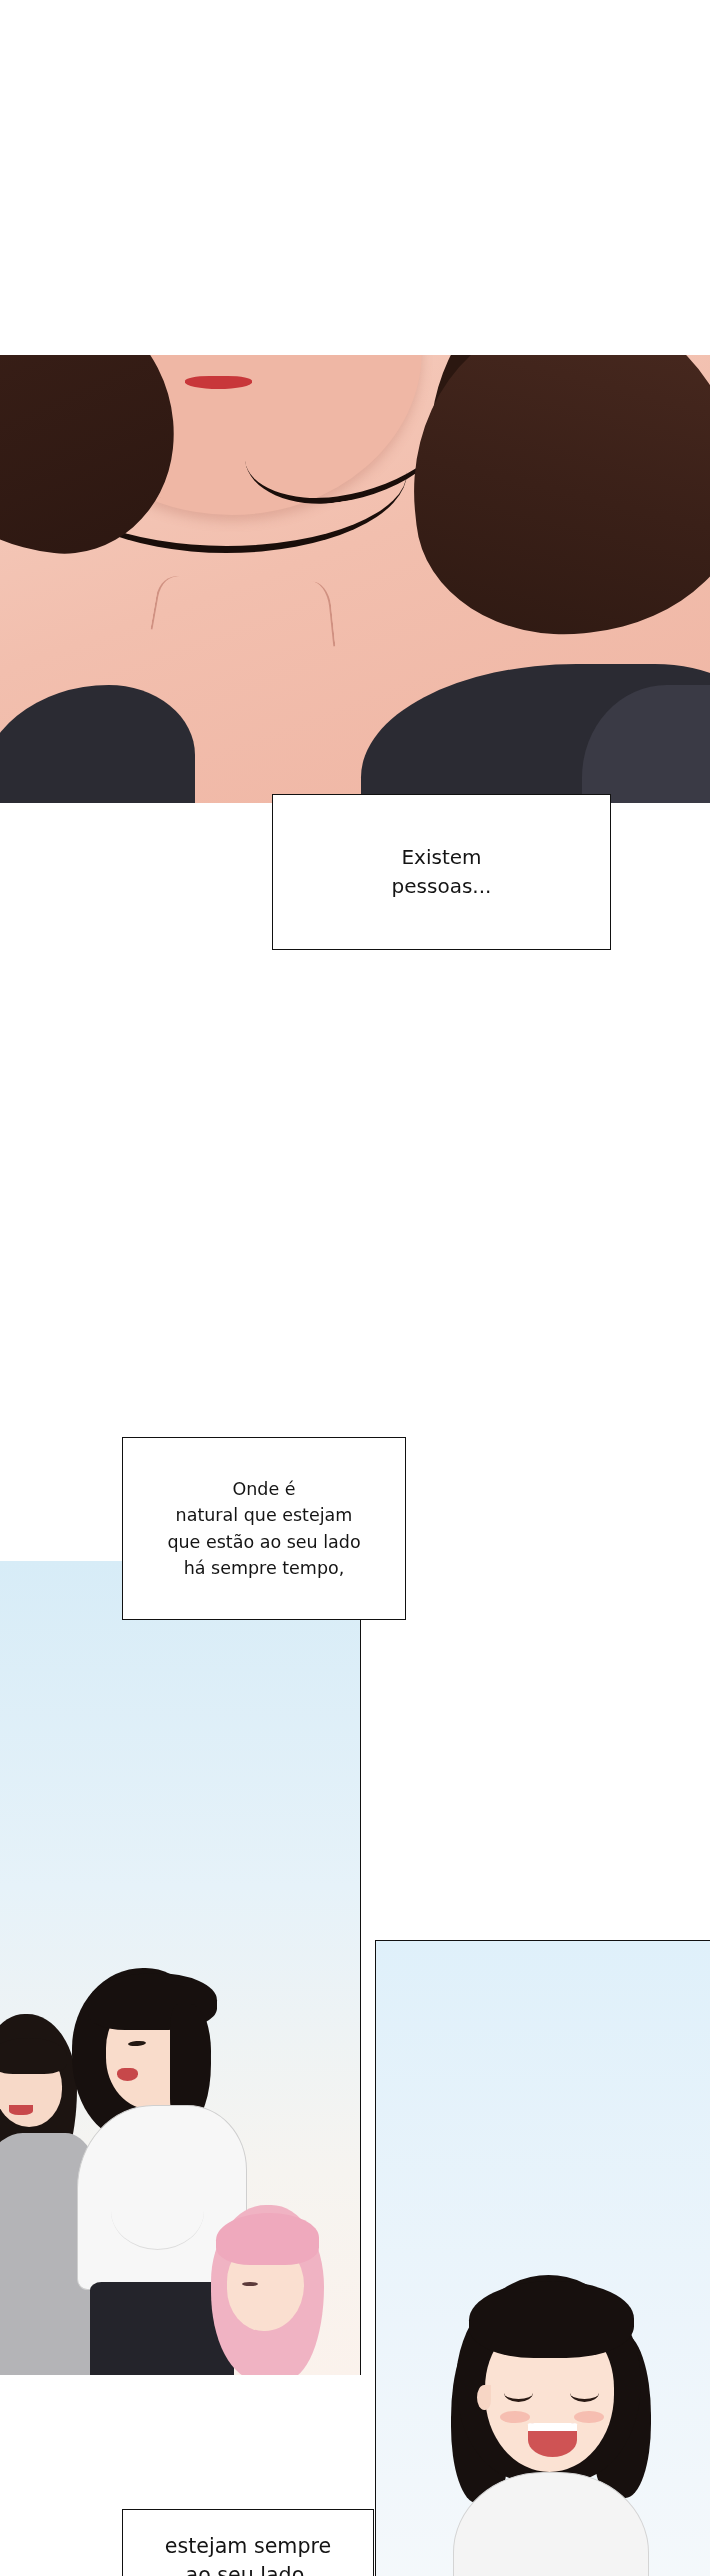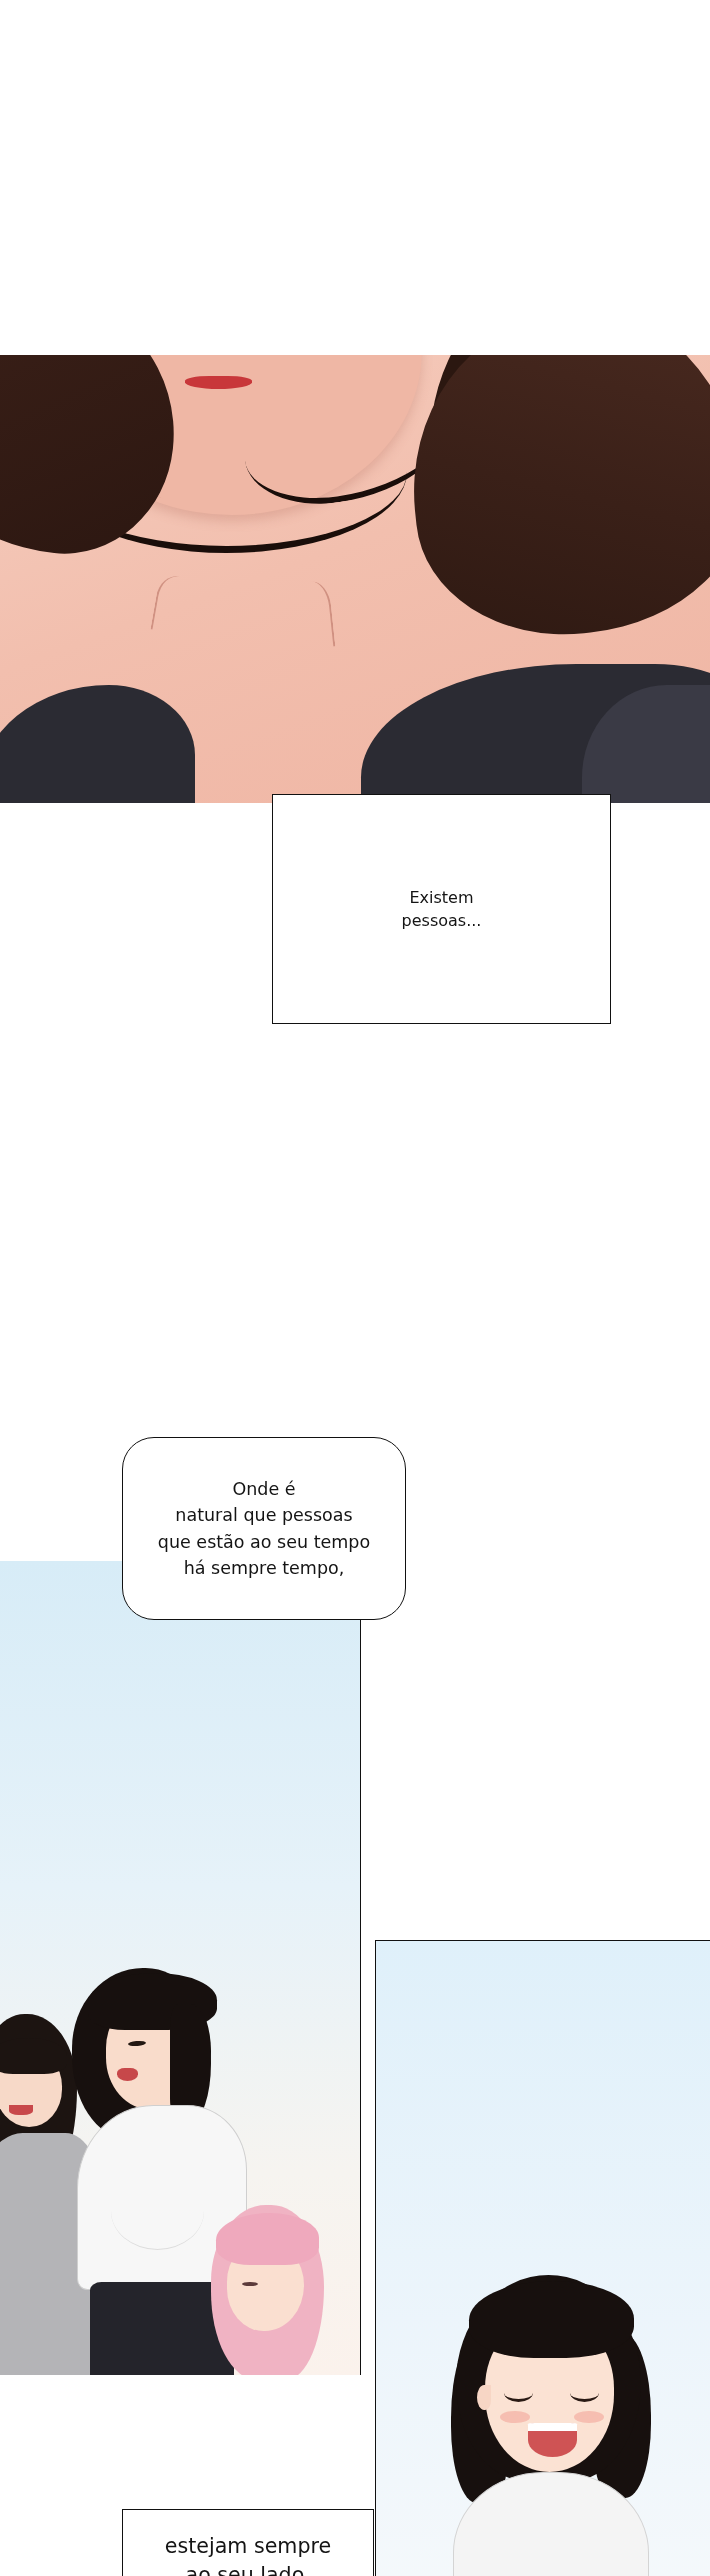--- a/index.html
+++ b/index.html
@@ -495,32 +495,31 @@
   }
   .caption .line {
     display: block;
     white-space: nowrap;
   }
 
   #caption1 {
     left: 272px;
     top: 794px;
     width: 339px;
-    height: 230px;
-    font-size: 16px;
+    height: 156px;
+    font-size: 20px;
     line-height: 1.45;
   }
   #caption2 {
     left: 122px;
     top: 1437px;
     width: 284px;
     height: 183px;
     font-size: 17.5px;
     line-height: 1.5;
-    border-radius: 32px;
   }
   #caption3 {
     left: 122px;
     top: 2509px;
     width: 252px;
     height: 129px;
     font-size: 20.6px;
     line-height: 1.45;
     justify-content: flex-start;
     padding-top: 21.6px;
@@ -589,22 +588,22 @@
     <div class="p3-body"></div>
   </div>
 
   <div class="caption" id="caption1">
     <span class="line">Existem</span>
     <span class="line">pessoas...</span>
   </div>
 
   <div class="caption" id="caption2">
     <span class="line">Onde é</span>
-    <span class="line">natural que pessoas</span>
-    <span class="line">que estão ao seu tempo</span>
+    <span class="line">natural que estejam</span>
+    <span class="line">que estão ao seu lado</span>
     <span class="line">há sempre tempo,</span>
   </div>
 
   <div class="caption" id="caption3">
     <span class="line">estejam sempre</span>
     <span class="line">ao seu lado.</span>
   </div>
 
 </div>
 

